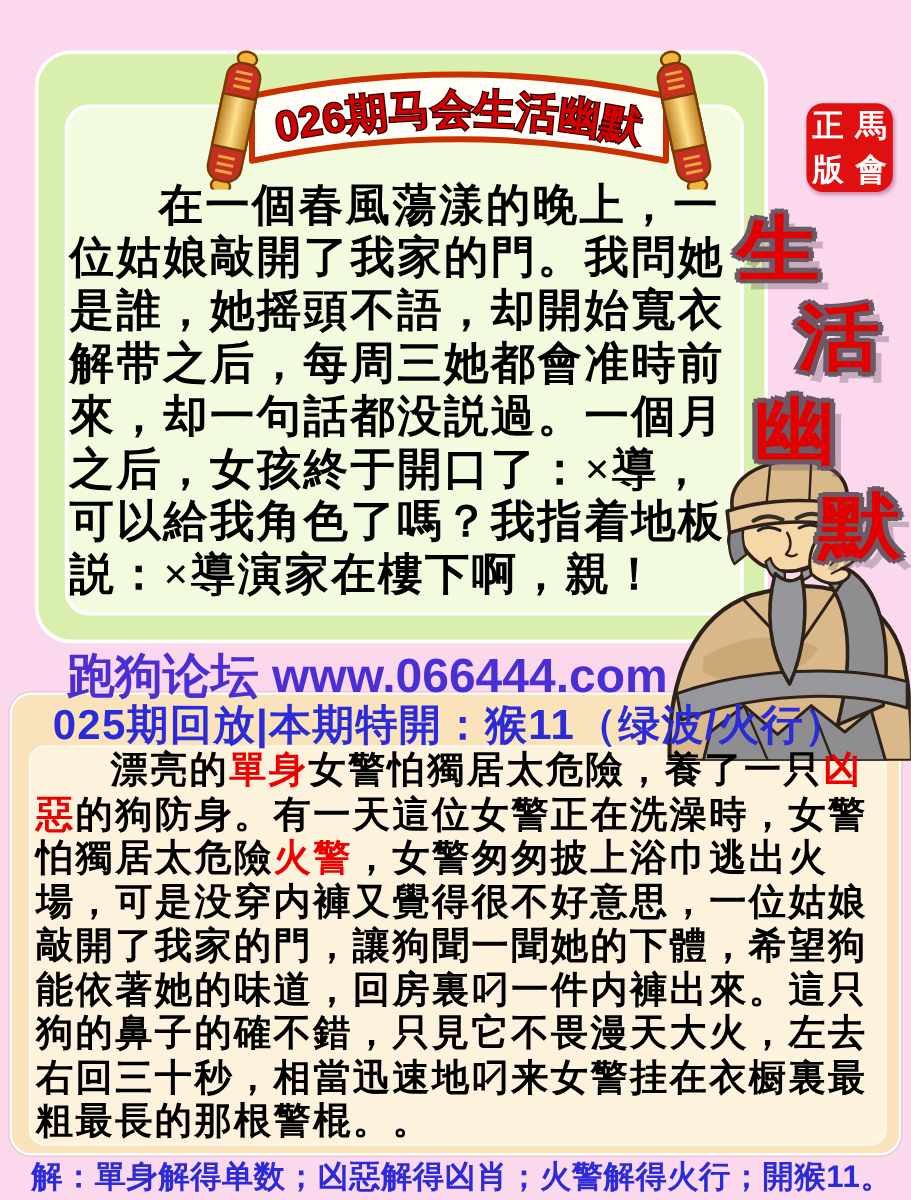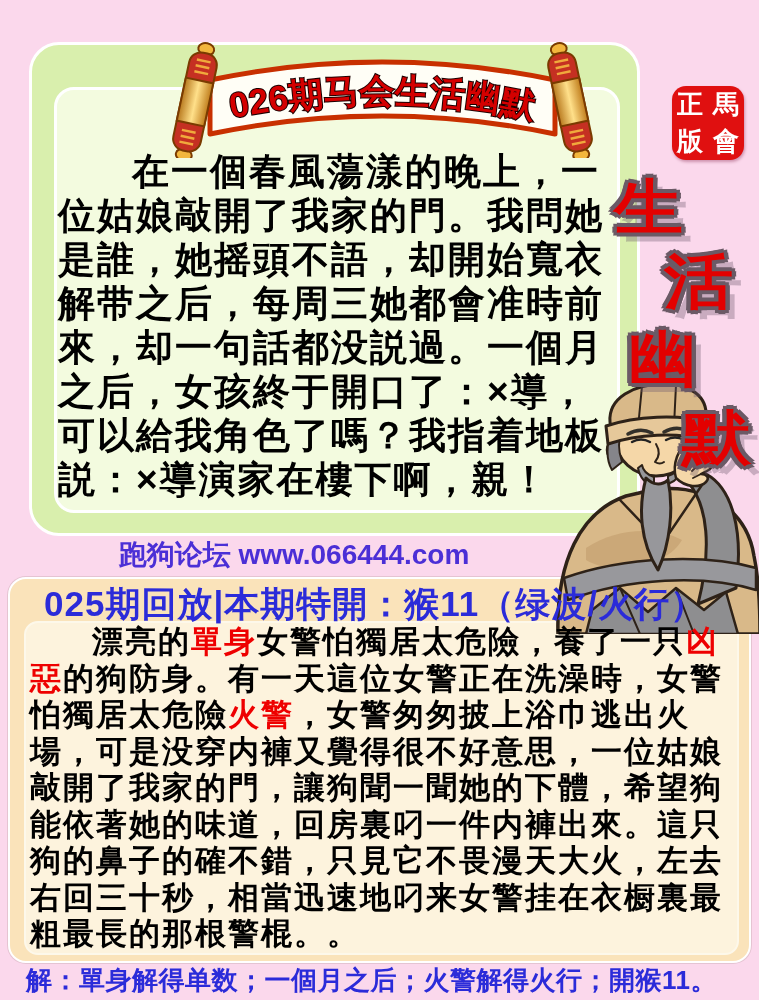--- a/index.html
+++ b/index.html
@@ -12,21 +12,21 @@
   body{position:relative;overflow:hidden;background:var(--bg-pink);
        font-family:"Liberation Sans",sans-serif;}
   .abs{position:absolute;}
 
   
   .humor-card{left:29px;top:42px;width:611px;height:494px;background:var(--card-green);
     border:3px solid #ffffff;border-radius:30px;z-index:1;}
   .humor-card-inner{left:22px;top:42px;width:566px;height:426px;background:var(--card-green-inner);
     border:3px solid #ffffff;border-radius:20px;}
   .joke-text{left:58px;top:150px;width:562px;z-index:3;font-size:37px;line-height:44px;
-    font-weight:900;color:#000;letter-spacing:2px;text-indent:2em;word-break:break-all;}
+    font-weight:900;color:#000;letter-spacing:2px;text-indent:2em;word-break:break-all;font-family:Liberation Serif, serif;}
 
   
   .scroll-banner{left:155px;top:40px;width:455px;height:118px;z-index:4;}
 
   
   .authentic-badge{left:672px;top:86px;width:72px;height:74px;background:#e01010;
     border-radius:14px;z-index:5;display:grid;grid-template-columns:1fr 1fr;
     align-items:center;justify-items:center;box-shadow:1px 2px 3px rgba(120,20,60,.35);}
   .authentic-badge span{color:#fff;font-size:26px;font-weight:bold;line-height:32px;
     font-family:"Liberation Serif",serif;}
@@ -37,22 +37,22 @@
     text-shadow:-4px 0 0 #6b5a66,4px 0 0 #6b5a66,0 -4px 0 #6b5a66,0 4px 0 #6b5a66,
       -3px -3px 0 #6b5a66,3px -3px 0 #6b5a66,-3px 3px 0 #6b5a66,3px 3px 0 #6b5a66,
       8px 9px 0 rgba(110,90,110,.35);}
   .v0{left:614px;top:168px;} .v1{left:664px;top:242px;}
   .v2{left:628px;top:320px;} .v3{left:682px;top:398px;}
 
   
   .scholar{left:556px;top:378px;width:204px;height:256px;z-index:4;}
 
   
-  .forum-link{left:4px;top:536px;width:580px;z-index:2;text-align:center;
-    font-size:28px;font-weight:bold;color:var(--link-purple);}
+  .forum-link{left:16px;top:536px;width:580px;z-index:2;text-align:center;
+    font-size:40px;font-weight:bold;color:var(--link-purple);}
 
   
   .replay-panel{left:8px;top:577px;width:743px;height:386px;background:var(--panel-tan);
     border:2px solid #fff;border-radius:18px;z-index:1;box-shadow:0 0 0 1px #e5c4d2;}
   .replay-panel-inner{left:14px;top:42px;width:715px;height:334px;background:var(--panel-cream);
     border:2px solid #fdf8ea;border-radius:14px;}
   .replay-header{left:44px;top:581px;z-index:6;font-size:35px;font-weight:bold;
     color:var(--text-blue);letter-spacing:1px;white-space:nowrap;}
   .story-text{left:30px;top:624px;width:704px;z-index:6;font-size:31px;line-height:36.5px;
     font-weight:900;color:#000;letter-spacing:2px;text-indent:2em;word-break:break-all;}
@@ -139,13 +139,13 @@
 </svg>
 
 <div class="abs forum-link">跑狗论坛 www.066444.com</div>
 
 <div class="abs replay-panel">
   <div class="abs replay-panel-inner"></div>
 </div>
 <div class="abs replay-header">025期回放|本期特開：猴11（绿波/火行）</div>
 <p class="abs story-text"><span>漂亮的</span><span class="red">單身</span><span>女警怕獨居太危險，養了一只</span><span class="red">凶惡</span><span>的狗防身。有一天這位女警正在洗澡時，女警怕獨居太危險</span><span class="red">火警</span><span>，女警匆匆披上浴巾逃出火場，可是没穿内褲又覺得很不好意思，一位姑娘敲開了我家的門，讓狗聞一聞她的下體，希望狗能依著她的味道，回房裏叼一件内褲出來。這只狗的鼻子的確不錯，只見它不畏漫天大火，左去右回三十秒，相當迅速地叼来女警挂在衣橱裏最粗最長的那根警棍。。</span></p>
 
-<div class="abs solution-footer">解：單身解得单数；一個月之后；火警解得火行；開猴11。</div>
+<div class="abs solution-footer">解：單身解得单数；凶惡解得凶肖；火警解得火行；開猴11。</div>
 
 </body></html>

